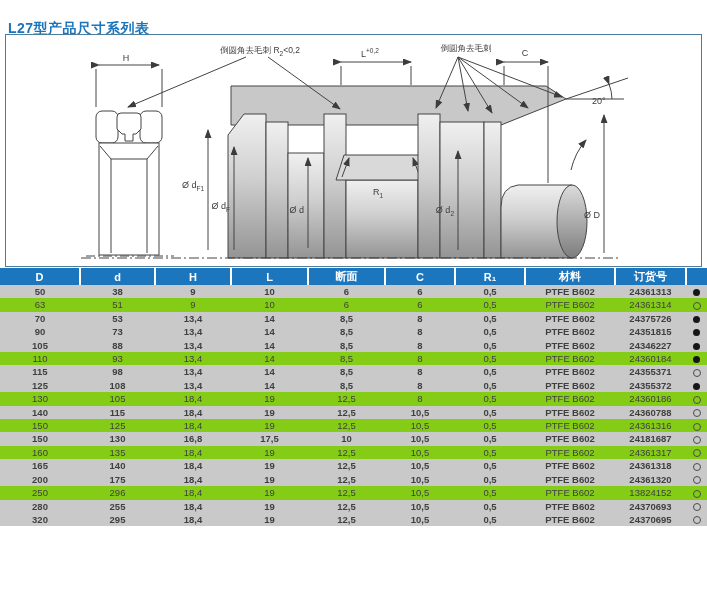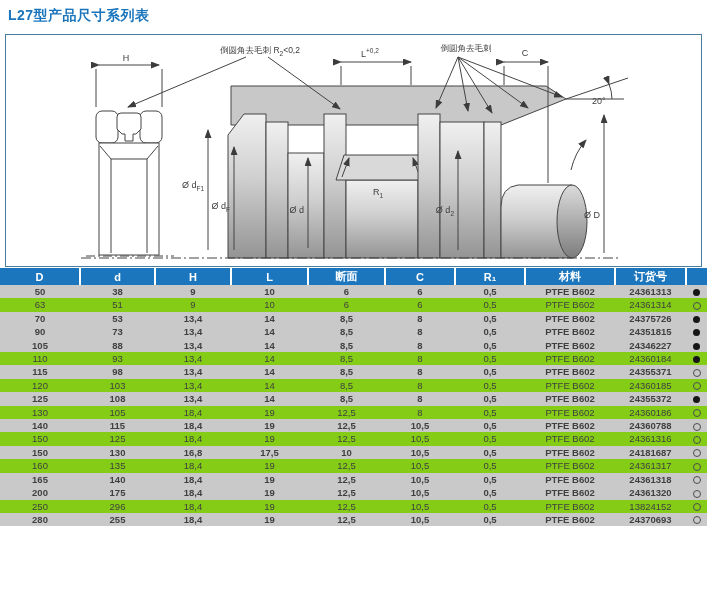--- a/index.html
+++ b/index.html
@@ -1,21 +1,21 @@
 <!DOCTYPE html>
 <html><head>
 <meta charset="utf-8">
 <style>
   html,body{margin:0;padding:0;}
   body{
     width:707px;height:593px;position:relative;overflow:hidden;
     background:#ffffff;font-family:"Liberation Sans",sans-serif;
   }
   .page-title{
-    position:absolute;left:8px;top:7px;
+    position:absolute;left:8px;top:20px;
     font-size:14px;font-weight:bold;color:#1a75bc;letter-spacing:0.5px;
   }
   .drawing-box{
     position:absolute;left:5px;top:34px;width:695px;height:231px;
     border:1px solid #4d7d9e;background:#ffffff;
   }
   .drawing-box svg{display:block;}
   .table-wrap{position:absolute;left:0;top:268px;width:707px;}
   table{border-collapse:collapse;width:707px;table-layout:fixed;}
   thead th{
@@ -261,32 +261,20 @@
           <td>98</td>
           <td>13,4</td>
           <td>14</td>
           <td>8,5</td>
           <td>8</td>
           <td>0,5</td>
           <td>PTFE B602</td>
           <td>24355371</td>
           <td><span class="dot open"></span></td>
         </tr>
-        <tr class="even">
-          <td>120</td>
-          <td>103</td>
-          <td>13,4</td>
-          <td>14</td>
-          <td>8,5</td>
-          <td>8</td>
-          <td>0,5</td>
-          <td>PTFE B602</td>
-          <td>24360185</td>
-          <td><span class="dot open"></span></td>
-        </tr>
         <tr class="odd">
           <td>125</td>
           <td>108</td>
           <td>13,4</td>
           <td>14</td>
           <td>8,5</td>
           <td>8</td>
           <td>0,5</td>
           <td>PTFE B602</td>
           <td>24355372</td>
@@ -393,15 +381,27 @@
           <td>255</td>
           <td>18,4</td>
           <td>19</td>
           <td>12,5</td>
           <td>10,5</td>
           <td>0,5</td>
           <td>PTFE B602</td>
           <td>24370693</td>
           <td><span class="dot open"></span></td>
         </tr>
+        <tr class="odd">
+          <td>320</td>
+          <td>295</td>
+          <td>18,4</td>
+          <td>19</td>
+          <td>12,5</td>
+          <td>10,5</td>
+          <td>0,5</td>
+          <td>PTFE B602</td>
+          <td>24370695</td>
+          <td><span class="dot open"></span></td>
+        </tr>
       </tbody>
   </table>
 </div>
 
 </body></html>

